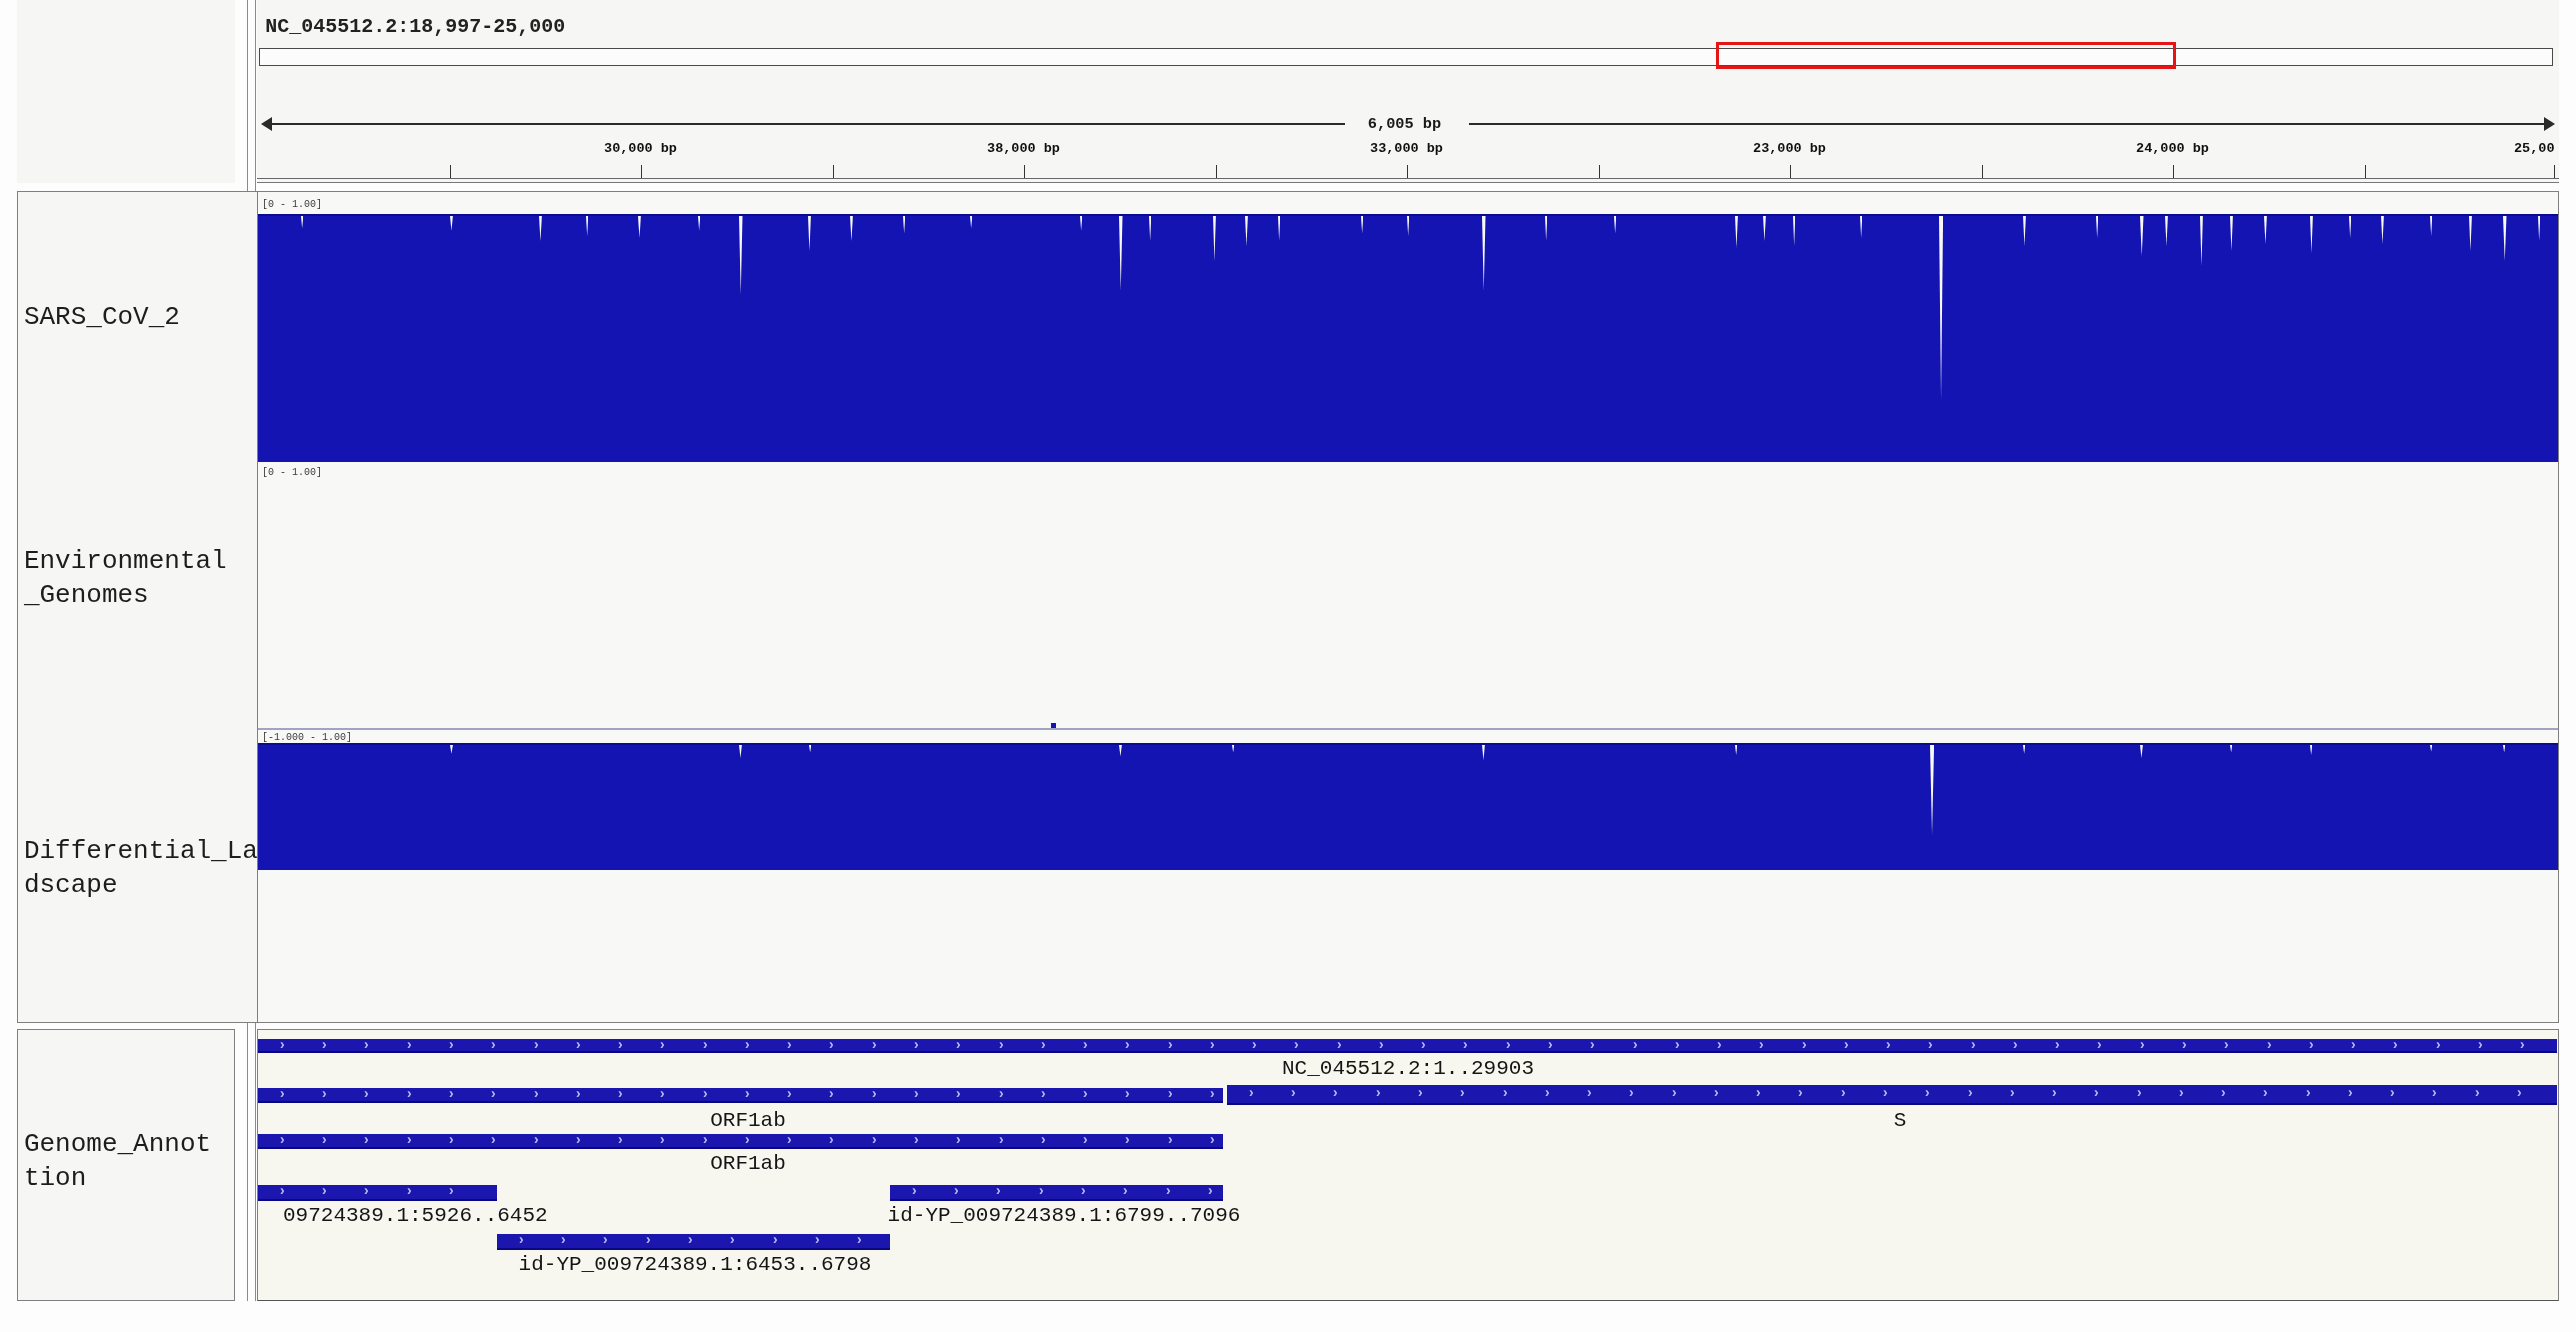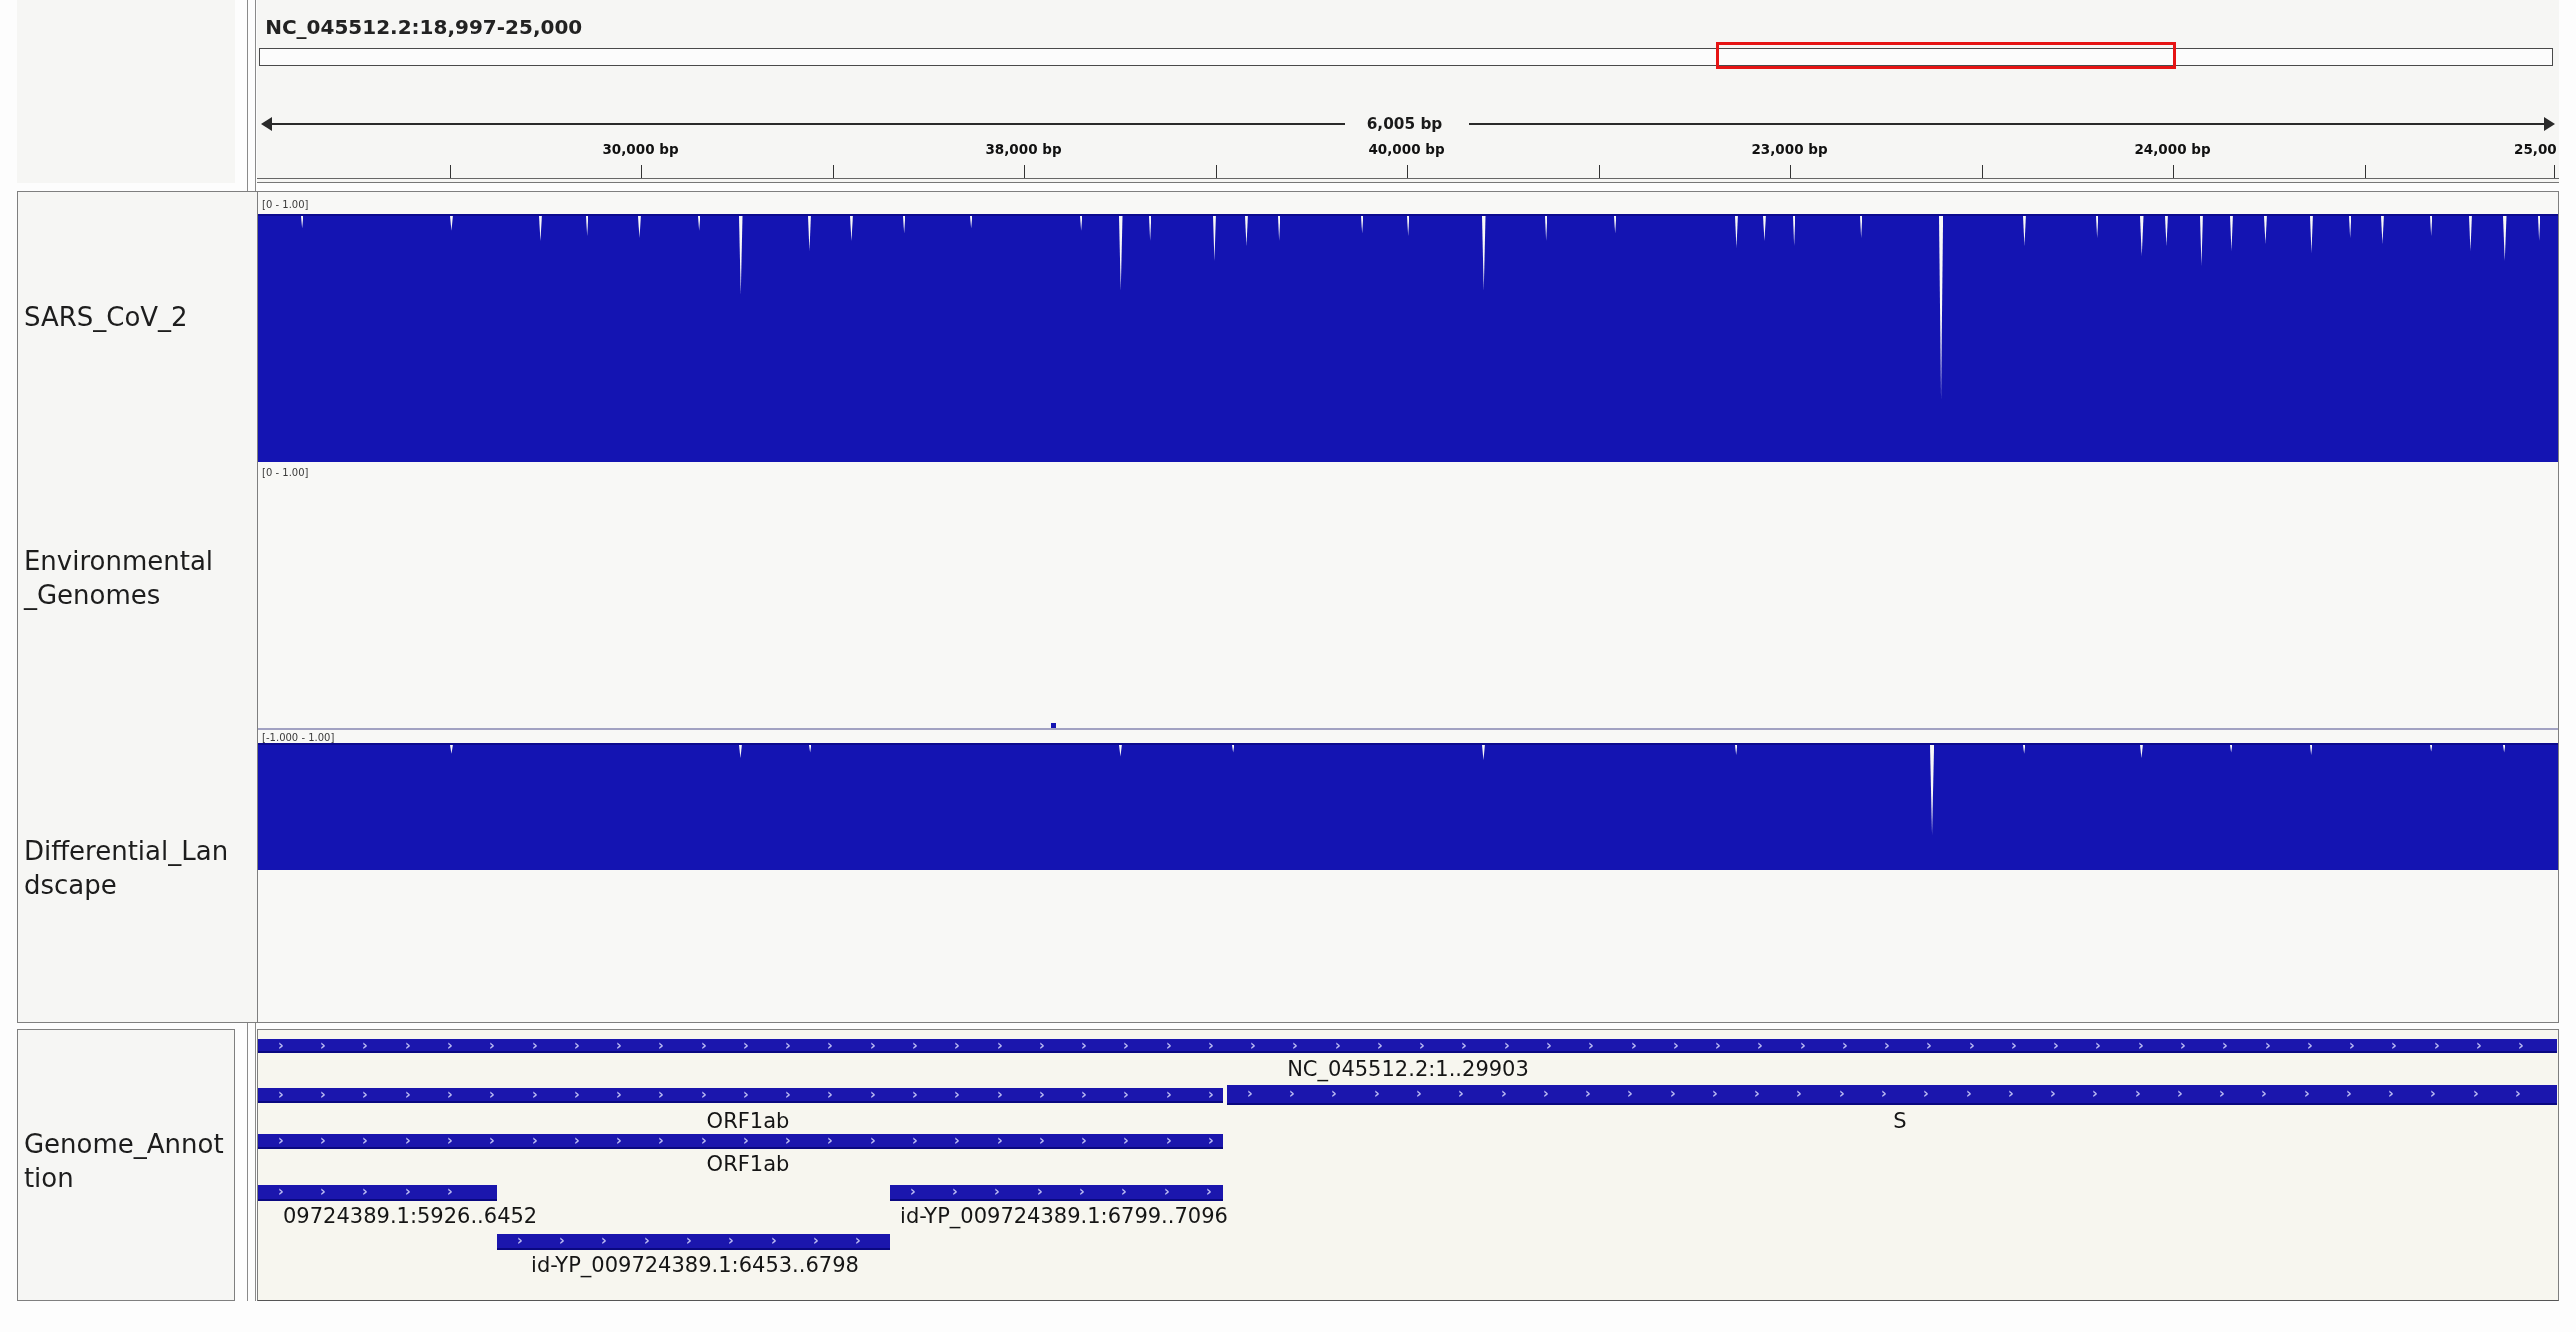--- a/index.html
+++ b/index.html
@@ -1,18 +1,18 @@
 <!DOCTYPE html>
 <html style="font-size:9.4px"><head>
 <meta charset="utf-8">
 <style>
   html,body{margin:0;padding:0;background:#fdfdfd;}
   #app{position:relative;width:2576px;height:1333px;background:#fdfdfd;overflow:hidden;
        font-family:"DejaVu Sans","Liberation Sans",sans-serif;color:#1c1c1c;}
-  .panel{position:absolute;box-sizing:border-box;}
+  .panel{position:absolute;box-sizing:border-box;font-family:Liberation Mono, monospace;}
   .labelbox{background:#f6f6f4;border:1.2px solid #7f7f7f;overflow:hidden;}
   .databox{background:#f8f8f6;border:1.2px solid #7f7f7f;overflow:hidden;}
   #top-left{left:17px;top:0;width:218px;height:183px;background:#f6f6f4;}
   #top-panel{left:257px;top:0;width:2302px;height:183px;background:#f6f6f4;border-bottom:1.2px solid #777;overflow:hidden;}
   #locus-label{position:absolute;left:8.2px;top:15.3px;font-size:20px;font-weight:bold;color:#222;letter-spacing:0px;}
   #ideogram{position:absolute;left:2.3px;top:48px;width:2294px;height:17.6px;background:#fcfcfc;border:1.2px solid #4a4a4a;box-sizing:border-box;}
   #roi-box{position:absolute;left:1461px;top:42px;width:461px;height:27px;border:3.5px solid #e61414;box-sizing:border-box;background:transparent;}
   .ruler-line{position:absolute;top:123px;height:1.8px;background:#2a2a2a;}
   .arrowhead{position:absolute;top:117px;width:0;height:0;border-top:7px solid transparent;border-bottom:7px solid transparent;}
   #arrow-left{left:3.5px;border-right:11.7px solid #2a2a2a;}
@@ -63,21 +63,21 @@
         <div class="tick-mark" style="left: 959px;"></div>
         <div class="tick-mark" style="left: 1150px;"></div>
         <div class="tick-mark" style="left: 1342px;"></div>
         <div class="tick-mark" style="left: 1533px;"></div>
         <div class="tick-mark" style="left: 1725px;"></div>
         <div class="tick-mark" style="left: 1916px;"></div>
         <div class="tick-mark" style="left: 2108px;"></div>
         <div class="tick-mark" style="left: 2297px;"></div>
         <div class="tick-label" style="left: 384px;">30,000 bp</div>
         <div class="tick-label" style="left: 767px;">38,000 bp</div>
-        <div class="tick-label" style="left: 1150px;">40,000 bp</div>
+        <div class="tick-label" style="left: 1150px;">33,000 bp</div>
         <div class="tick-label" style="left: 1533px;">23,000 bp</div>
         <div class="tick-label" style="left: 1916px;">24,000 bp</div>
         <div class="tick-label right-clip" style="left: 2257px;">25,00</div>
       </div>
     <div id="ruler-baseline"></div>
   </div>
 
   <div id="vline1" class="panel"></div>
   <div id="vline2" class="panel"></div>
 

